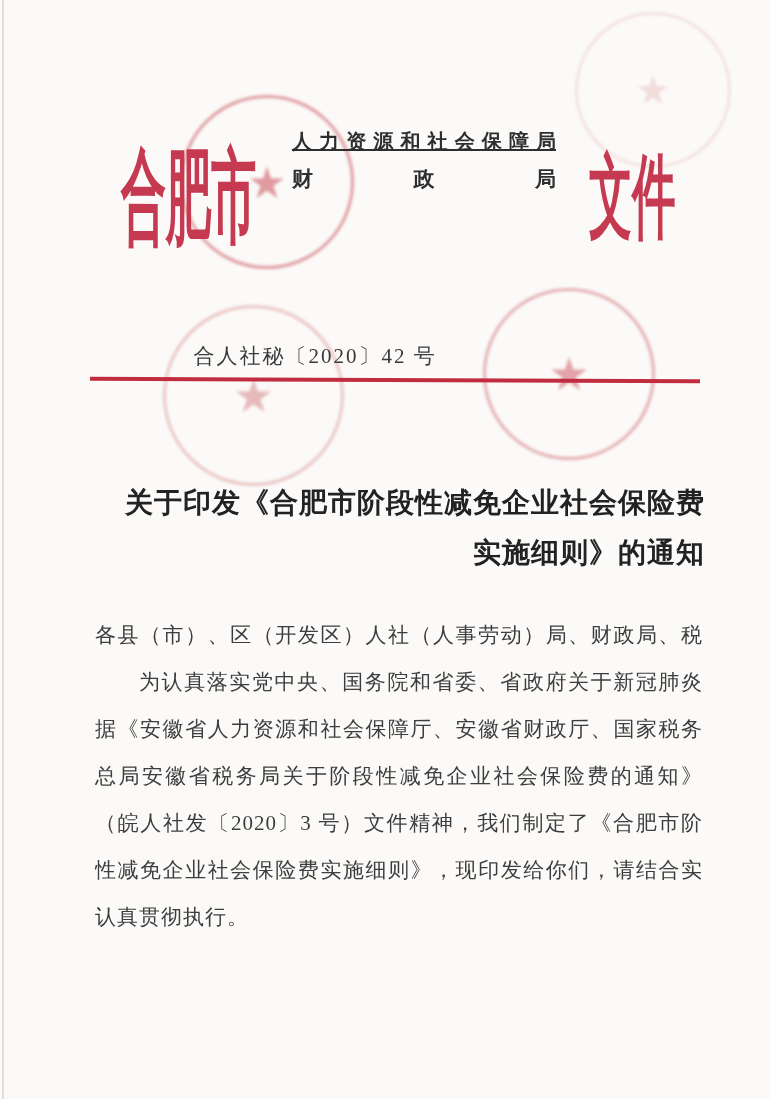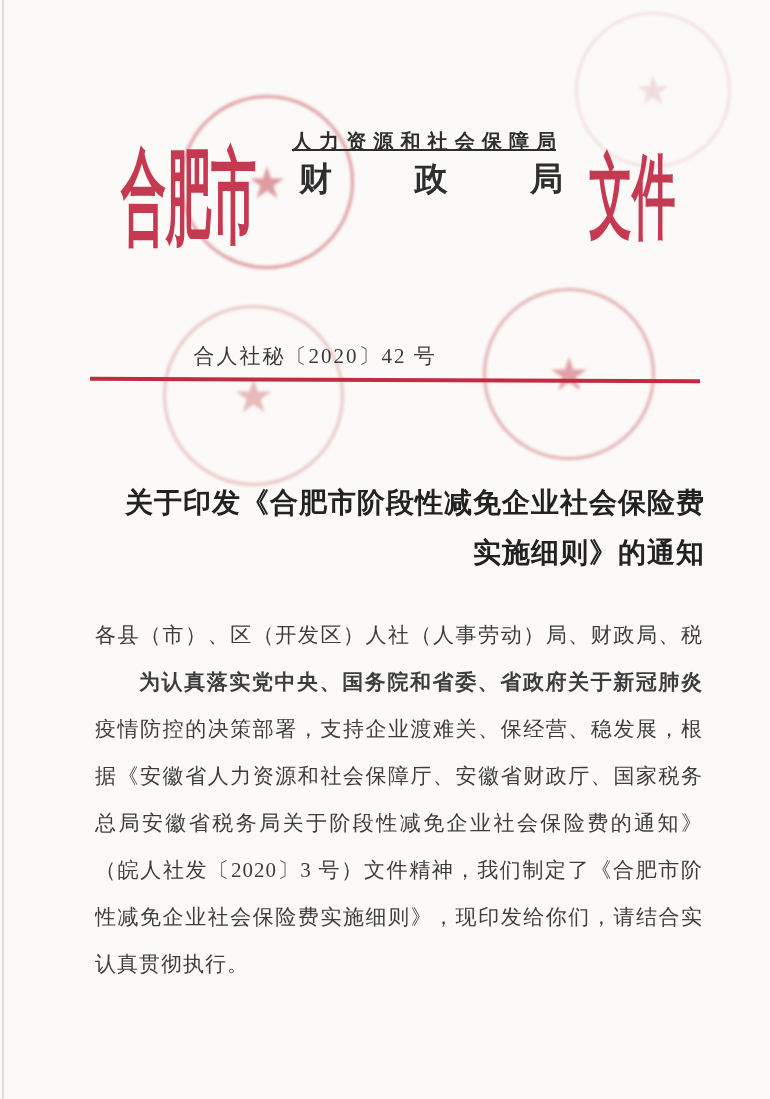--- a/index.html
+++ b/index.html
@@ -38,21 +38,21 @@
     position:absolute;left:589px;top:151px;z-index:2;
     font-size:92px;line-height:1;font-weight:bold;color:#c53a50;
     white-space:nowrap;transform:scale(0.47,1.0);transform-origin:left top;
   }
   .departments{position:absolute;left:292px;top:124px;width:264px;z-index:2;}
   .dept-line{
     width:264px;text-align:justify;text-align-last:justify;
     color:#2e2e2e;font-weight:600;
   }
   .dept-line.small{font-size:20px;line-height:34px;text-decoration:underline;}
-  .dept-line.large{font-size:33px;line-height:43px;margin-left:7px;}
+  .dept-line.large{font-size:21px;line-height:43px;}
   
   .doc-number{
     position:absolute;left:0;top:341px;width:630px;z-index:2;
     text-align:center;font-size:21px;line-height:30px;color:#3a3a3a;
     letter-spacing:2px;
   }
   .red-line{
     position:absolute;left:90px;top:378px;width:610px;height:4px;z-index:3;
     background:#c22c40;transform:rotate(0.25deg);
   }
@@ -62,21 +62,21 @@
     text-align:right;font-weight:bold;color:#222;
     font-size:28px;line-height:50px;letter-spacing:1px;
   }
   
   .body-text{position:absolute;left:95px;top:612px;width:608px;z-index:2;color:#3d3d3d;}
   .body-line{
     font-size:21px;line-height:47px;height:47px;
     letter-spacing:1px;overflow:hidden;
   }
   .body-line.just{text-align:justify;text-align-last:justify;}
-  .body-line.indent{padding-left:44px;font-weight:bold;}
+  .body-line.indent{padding-left:44px;}
 </style>
 </head>
 <body>
 
 <div class="scan-edge"></div>
 
 <div class="stamp stamp-a">
   <span class="star">★</span>
 </div>
 <div class="stamp stamp-b">
@@ -102,19 +102,18 @@
 <div class="red-line"></div>
 
 <div class="doc-title">
   <div>关于印发《合肥市阶段性减免企业社会保险费</div>
   <div>实施细则》的通知</div>
 </div>
 
 <div class="body-text">
   <div class="body-line just">各县（市）、区（开发区）人社（人事劳动）局、财政局、税务</div>
   <div class="body-line just indent">为认真落实党中央、国务院和省委、省政府关于新冠肺炎</div>
-  <div class="body-line just">疫情防控的决策部署，支持企业渡难关、保经营、稳发展，根</div>
   <div class="body-line just">据《安徽省人力资源和社会保障厅、安徽省财政厅、国家税务</div>
   <div class="body-line just">总局安徽省税务局关于阶段性减免企业社会保险费的通知》</div>
   <div class="body-line just">（皖人社发〔2020〕3 号）文件精神，我们制定了《合肥市阶段</div>
   <div class="body-line just">性减免企业社会保险费实施细则》，现印发给你们，请结合实际</div>
   <div class="body-line">认真贯彻执行。</div>
 </div>
 
 </body></html>

